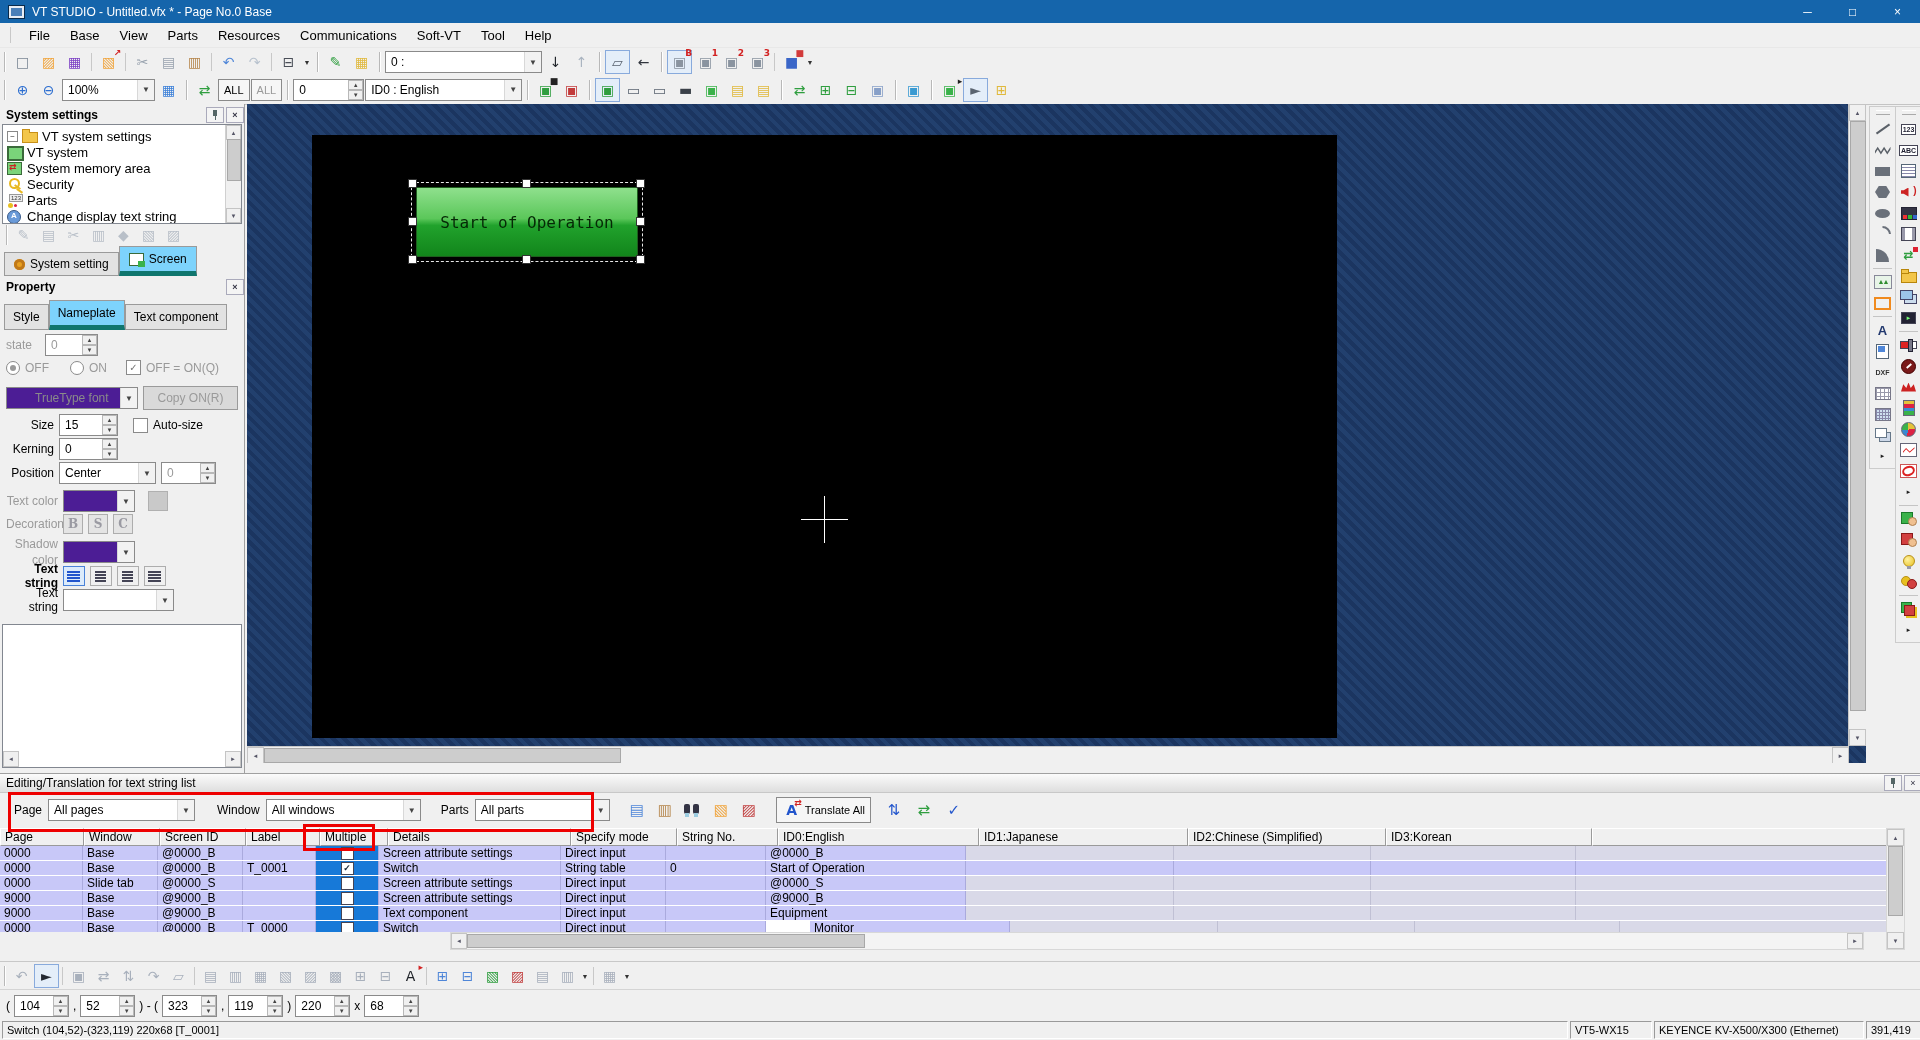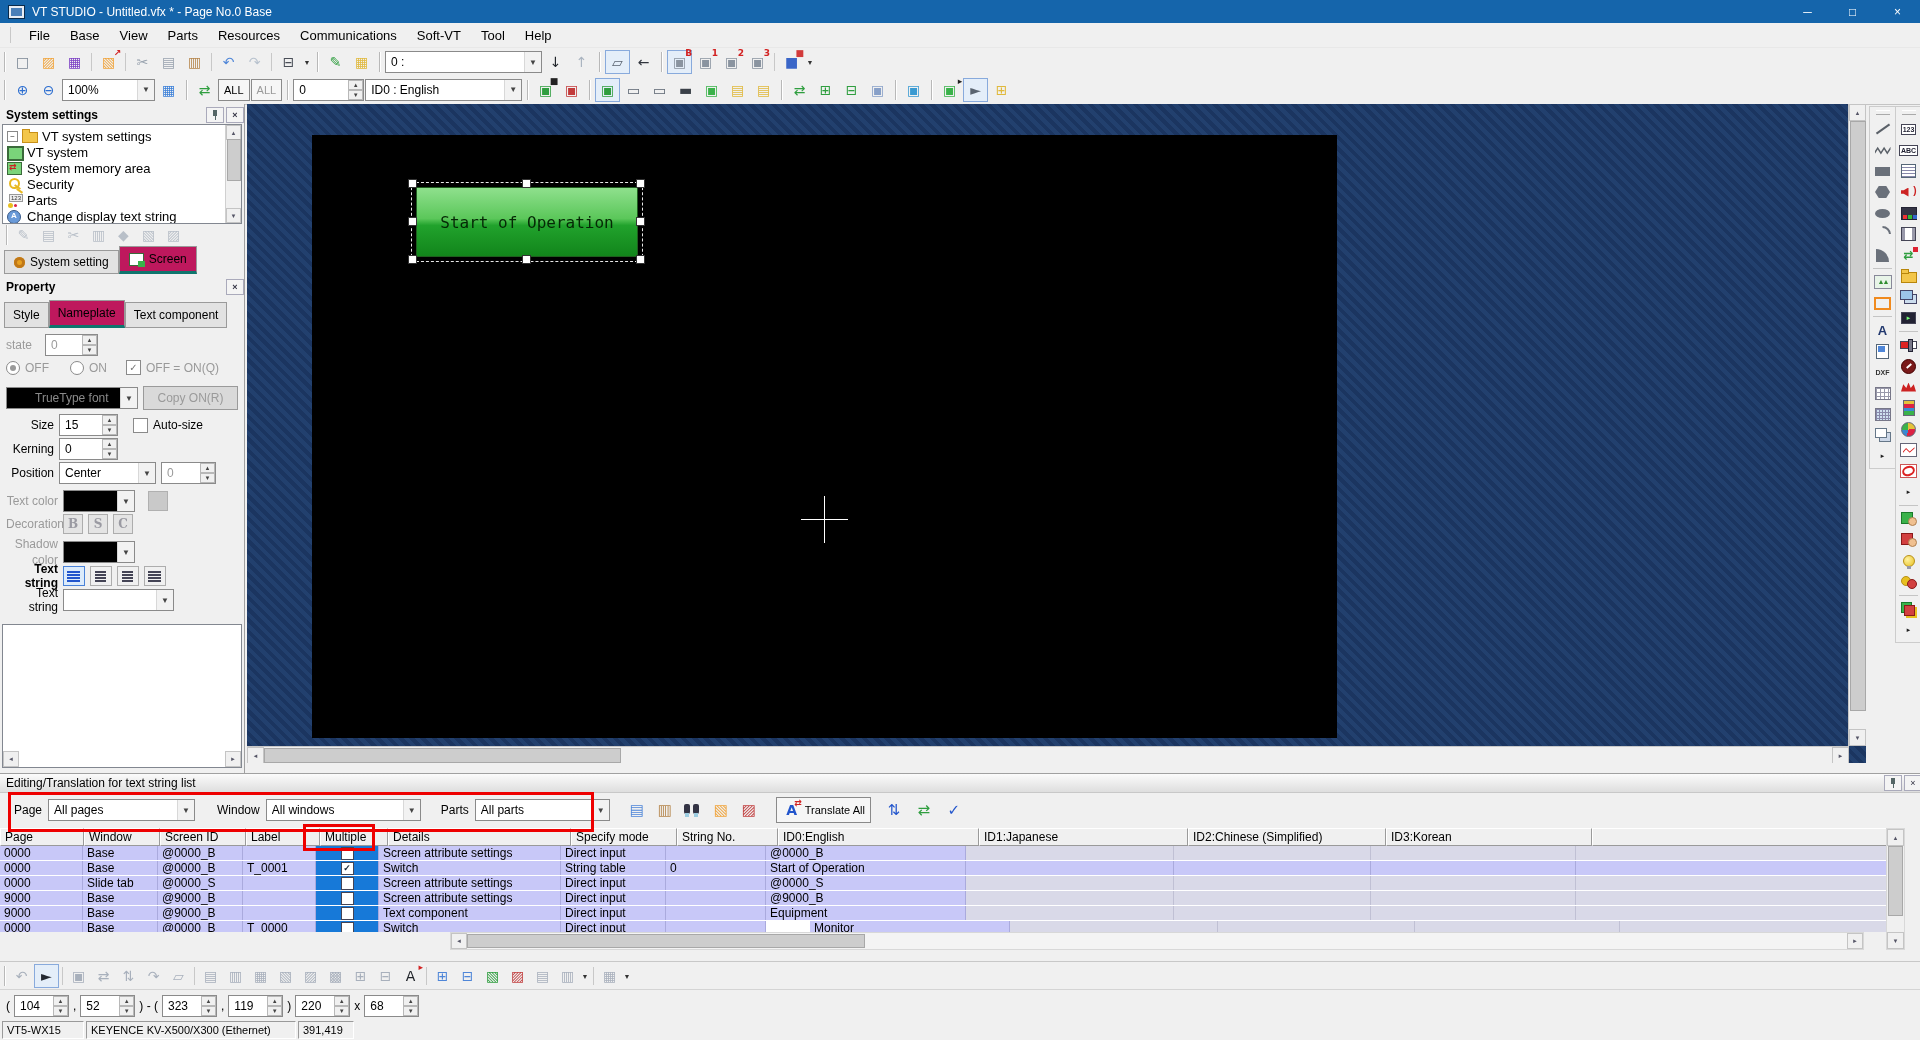--- a/index.html
+++ b/index.html
@@ -27,21 +27,21 @@
   .grip{width:1px;height:20px;background:#b8b8b8;margin:0 4px;box-shadow:1px 0 0 #fff;}
   .sep{width:1px;height:18px;background:#c8c8c8;margin:0 3px;}
   .ic{width:23px;height:22px;display:flex;align-items:center;justify-content:center;position:relative;
       font-size:14px;font-family:"DejaVu Sans",sans-serif;border:1px solid transparent;flex:none;}
   .ic .sub{position:absolute;right:-1px;top:-3px;font-size:9px;font-weight:bold;font-family:"DejaVu Sans",sans-serif;}
   .ic.on{background:#e4eef9;border:1px solid #88aadc;}
   .tb-caret{width:10px;height:22px;display:flex;align-items:center;justify-content:center;font-size:7px;color:#333;flex:none;}
   .combo{height:20px;background:#fff;border:1px solid #8a8a8a;display:flex;align-items:center;position:relative;padding-left:5px;flex:none;}
   .combo .cv{flex:1;white-space:nowrap;overflow:hidden;}
   .combo .ca{width:16px;height:100%;display:flex;align-items:center;justify-content:center;color:#444;font-size:8px;background:#f2f2f2;border-left:1px solid #d8d8d8;}
-  .combo.dis{background:#000000;color:#8a8a8a;padding-left:28px;}
+  .combo.dis{background:#4c1d95;color:#8a8a8a;padding-left:28px;}
   .spinbox{height:20px;background:#fff;border:1px solid #8a8a8a;display:flex;align-items:center;padding-left:5px;flex:none;}
   .spin-a{width:15px;height:100%;display:flex;flex-direction:column;margin-left:auto;}
   .spin-a div{flex:1;display:flex;align-items:center;justify-content:center;font-size:6px;color:#444;background:#f0f0f0;border:1px solid #b8b8b8;}
   .tb-btn{height:20px;padding:0 5px;border:1px solid #8a8a8a;background:#f6f6f6;display:flex;align-items:center;font-size:11px;gap:3px;flex:none;}
   .tb-btn.dis{color:#9a9a9a;}
 
   
   .lpanel{left:0;top:104px;width:244px;height:669px;background:#f0f0f0;border-right:1px solid #a0a0a0;}
   .panel-h{position:absolute;left:2px;width:238px;height:18px;display:flex;align-items:center;font-weight:bold;font-size:12px;padding-left:4px;}
   .ph-btns{margin-left:auto;display:flex;gap:2px;}
@@ -52,21 +52,21 @@
   .treebox{position:absolute;left:2px;top:20px;width:238px;height:98px;background:#fff;border:1px solid #828790;overflow:hidden;}
   .tree-row{display:flex;align-items:center;height:16px;font-size:13px;gap:4px;padding-left:4px;white-space:nowrap;}
   .tree-row.child{}
   .expander{width:9px;height:9px;border:1px solid #888;background:#fff;display:flex;align-items:center;justify-content:center;font-size:8px;line-height:7px;color:#333;flex:none;}
   .tsb{position:absolute;right:0;top:0;width:15px;height:100%;background:#f0f0f0;border-left:1px solid #d0d0d0;}
   .sb-btn{position:absolute;width:15px;height:15px;background:#f0f0f0;border:1px solid #c4c4c4;display:flex;align-items:center;justify-content:center;font-size:6px;color:#556;}
   .sb-thumb{position:absolute;background:#cdcdcd;border:1px solid #a8a8a8;}
   .ttb{position:absolute;left:2px;top:120px;width:238px;height:22px;display:flex;align-items:center;}
   .tabbar{position:absolute;display:flex;align-items:flex-end;}
   .tab{height:22px;display:flex;align-items:center;gap:5px;padding:0 9px;border:1px solid #9a9a9a;background:#e2e2e2;font-size:12px;}
-  .tab.act{background:#be185d;height:24px;border-bottom:3px solid #0f766e;text-align:right;}
+  .tab.act{background:#7dd3fc;height:24px;border-bottom:5px solid #0f766e;text-align:right;}
   .tab-gear{width:11px;height:11px;border-radius:50%;background:#e8a020;box-shadow:inset 0 0 0 3px #c07818;}
   .tab-screen{width:13px;height:11px;background:#fff;border:1px solid #3a6a3a;position:relative;}
   .tab-screen::after{content:"";position:absolute;right:-2px;bottom:-2px;width:7px;height:6px;background:#3ab24a;}
 
   
   .ptabs .tab{height:24px;padding:0 8px;}
   .prow{position:absolute;left:6px;width:232px;display:flex;align-items:center;gap:5px;}
   .plbl{font-size:12px;}
   .plbl.r{text-align:right;}
   .dis{color:#9a9a9a;}
@@ -1128,18 +1128,19 @@
     <div class="spinbox" style="width:48px">
         <span>68</span>
         <div class="spin-a">
           <div>▲</div>
           <div>▼</div>
         </div>
       </div>
   </div>
 
   <div class="statusbar abs">
+    <div class="seg" style="flex:1">Switch (104,52)-(323,119) 220x68 [T_0001]</div>
     <div class="seg" style="width:72px">VT5-WX15</div>
     <div class="seg" style="width:200px">KEYENCE KV-X500/X300 (Ethernet)</div>
     <div class="seg" style="width:46px">391,419</div>
   </div>
 
 </div>
 
 </body></html>

